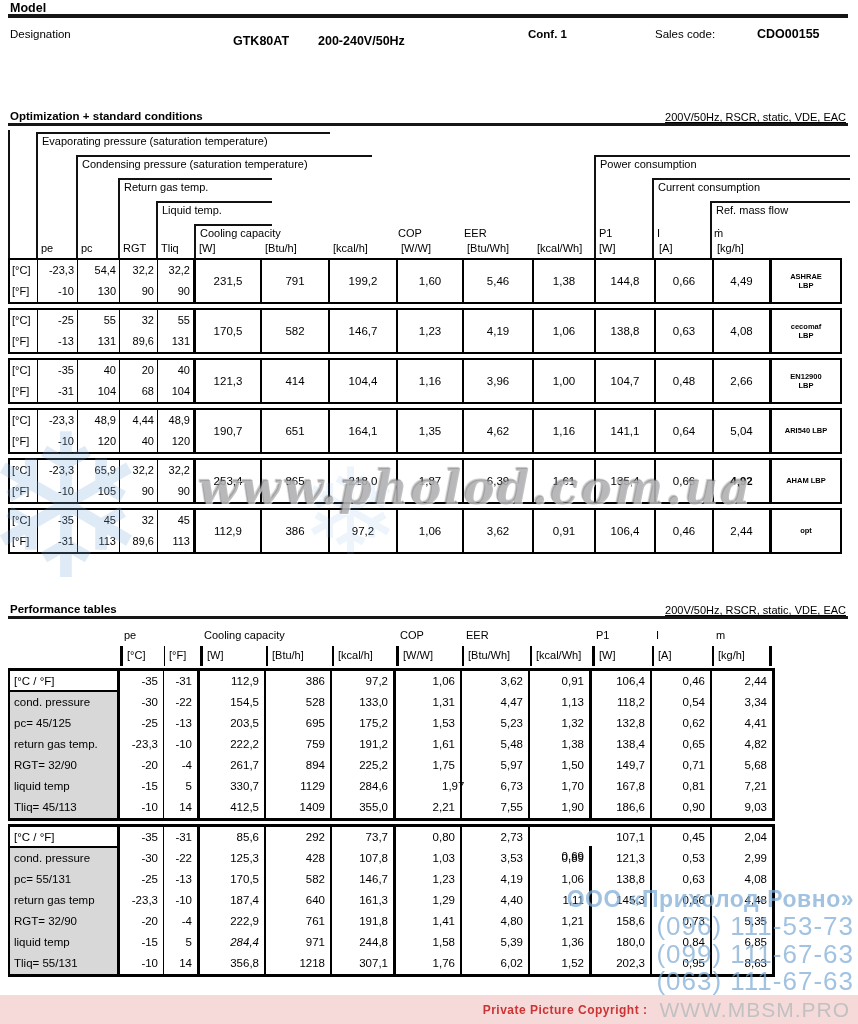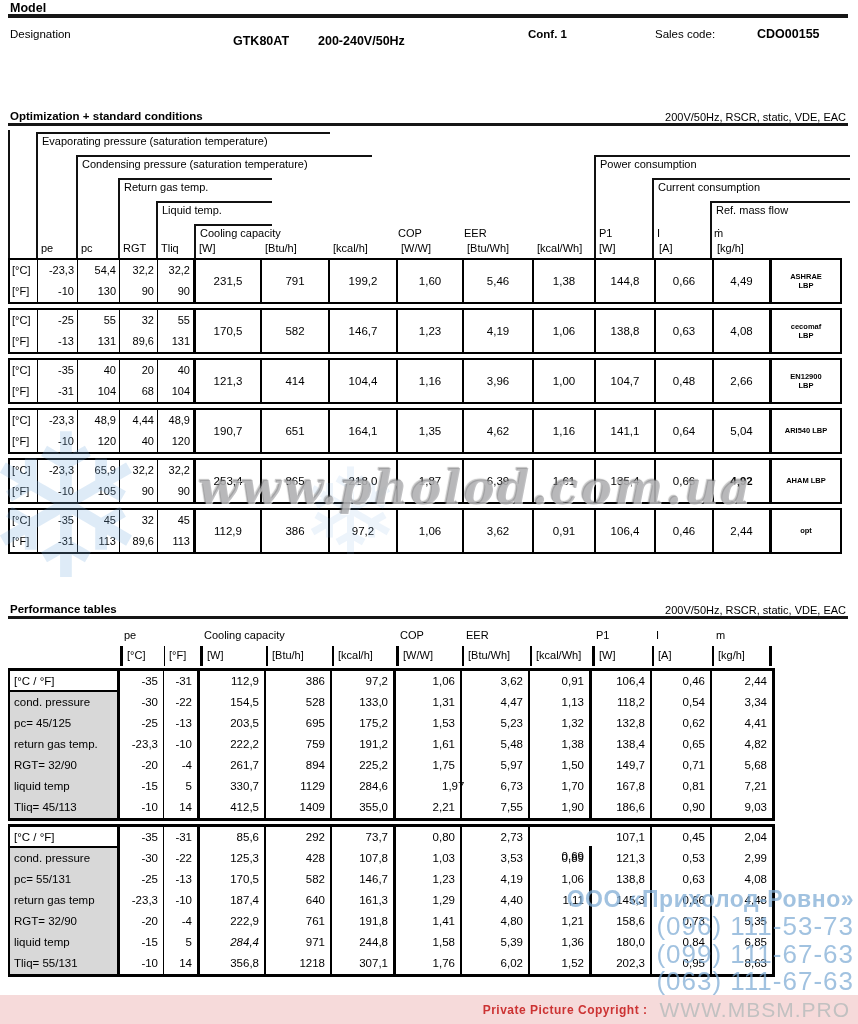--- a/index.html
+++ b/index.html
@@ -4,21 +4,21 @@
 <style>
   html,body{margin:0;padding:0;background:#e8e8e8;}
   #page{position:relative;width:858px;height:1024px;background:#fff;overflow:hidden;
         font-family:"Liberation Sans","DejaVu Sans",sans-serif;color:#000;margin:0 auto;}
   .abs{position:absolute;}
   .b{font-weight:bold;}
   .t11{font-size:11px;line-height:13px;}
   .t115{font-size:11.5px;line-height:13px;}
   .t12{font-size:12.5px;line-height:14px;}
   .rule{position:absolute;left:8px;right:10px;height:3px;background:#161616;}
-  .rt{text-align:right;}
+  .rt{text-align:right;text-decoration:underline;}
 
   
   .bracket{position:absolute;border-left:2px solid #111;border-top:2px solid #111;
            padding:1px 0 0 4px;font-size:11px;white-space:nowrap;overflow:visible;}
   .vline{position:absolute;border-left:2px solid #111;}
   .plain-lab{position:absolute;font-size:11px;white-space:nowrap;}
 
   
   .opt-cols{grid-template-columns:28px 40px 42px 38px 38px 66px 68px 68px 66px 70px 62px 60px 58px 58px 68px;}
   .opt-row{display:inline-grid;grid-template-rows:21px 21px;border:2px solid #000;

